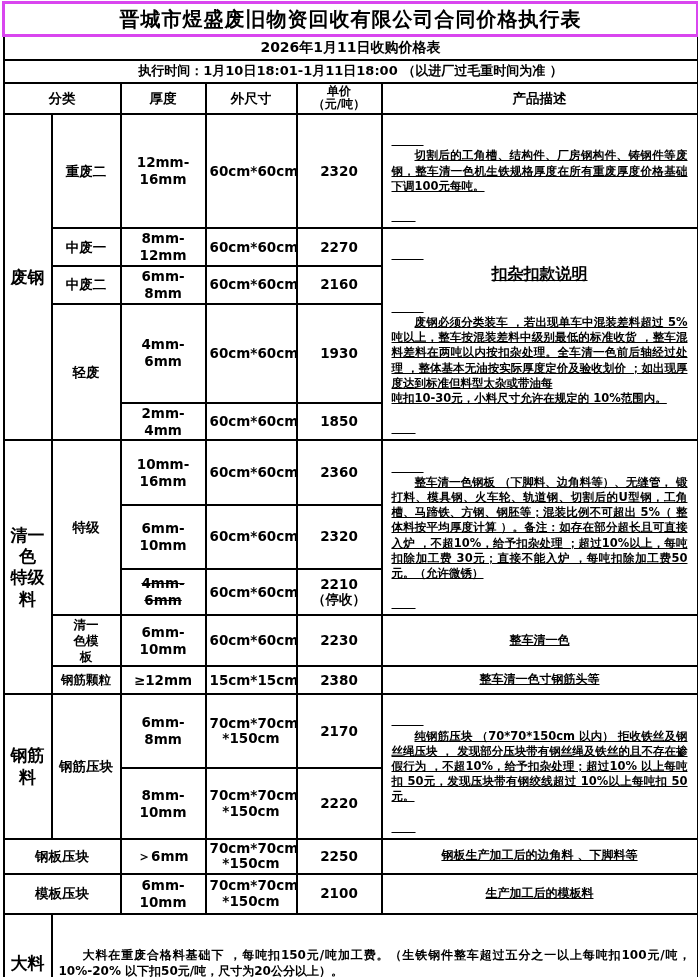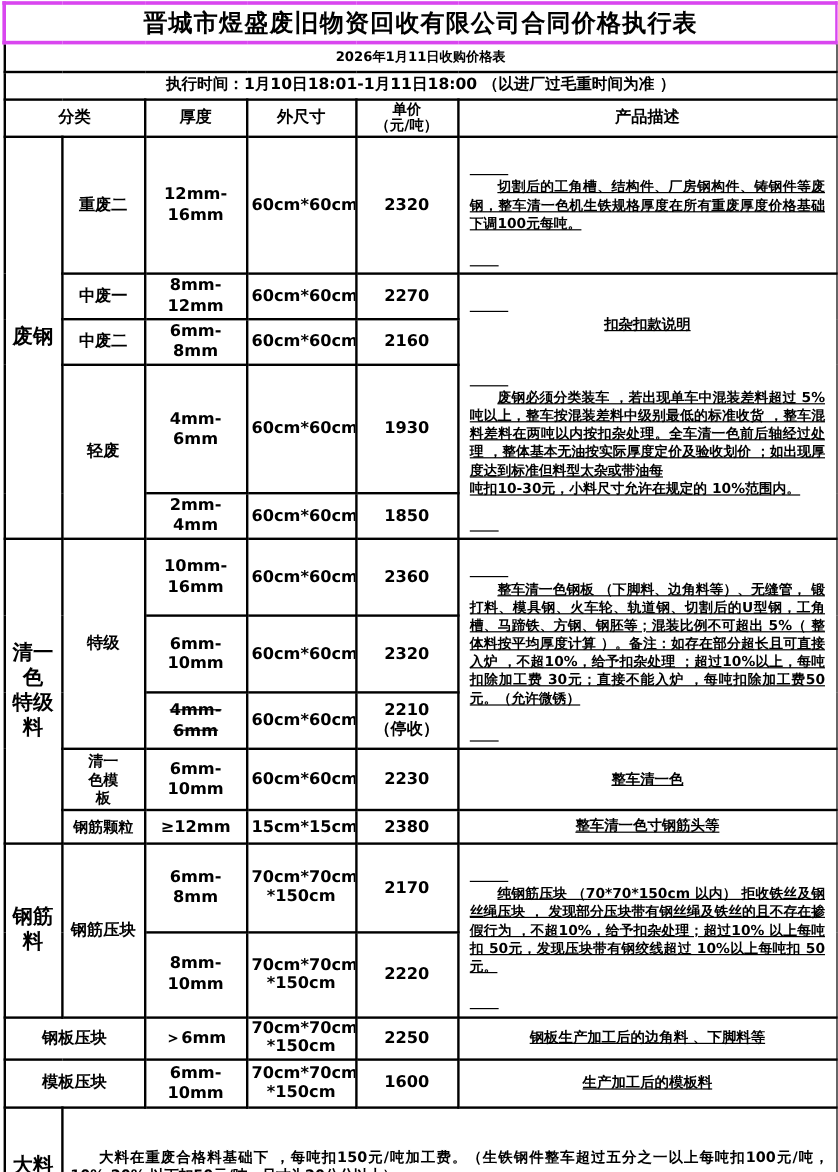--- a/index.html
+++ b/index.html
@@ -10,33 +10,33 @@
   table.main{
     border-collapse:collapse;table-layout:fixed;width:694px;margin:1px 2px;
   }
   td{
     border:2px solid #000;font-weight:bold;color:#000;
     text-align:center;vertical-align:middle;
     padding:1px 3px;box-sizing:border-box;
     white-space:pre-wrap;font-size:13px;line-height:1.25;overflow:hidden;
   }
   .t-title{font-size:20px;letter-spacing:1px;border:3px solid #d946ef;}
-  .t-sub{font-size:11px;margin-top:16px;}
+  .t-sub{font-size:14px;margin-top:16px;}
   .t-exec{font-size:13px;}
   .hdr{font-size:13.5px;}
   .grp{font-size:17px;}
   .lbl{font-size:13.5px;}
   .num{font-size:13.5px;}
   .desc{
     text-align:justify;font-size:11.5px;line-height:1.32;
     padding:3px 9px;vertical-align:middle;text-decoration:underline;
   }
   .desc-center{text-align:center;font-size:12px;}
   .indent{text-indent:2em;display:block;}
-  .koza-title{display:block;text-align:center;font-size:12px;margin-bottom:15px;}
+  .koza-title{display:block;text-align:center;font-size:16px;margin-bottom:1px;}
   .strike{text-decoration:line-through;}
   .dalia-text{text-align:justify;font-size:12px;line-height:1.3;padding:2px 6px;}
 </style>
 </head>
 <body>
 
 <div class="page">
   <table class="main">
     <colgroup>
       <col style="width:48px">
@@ -168,21 +168,21 @@
 *150cm</td>
       <td class="num">2250</td>
       <td class="desc desc-center">钢板生产加工后的边角料 、下脚料等</td>
     </tr>
 
     <tr style="height:40px">
       <td colspan="2" class="lbl">模板压块</td>
       <td class="num">6mm-10mm</td>
       <td class="num" style="line-height:1.15">70cm*70cm
 *150cm</td>
-      <td class="num">1600</td>
+      <td class="num">2100</td>
       <td class="desc desc-center">生产加工后的模板料</td>
     </tr>
 
     <tr style="height:52px">
       <td class="grp">大料</td>
       <td colspan="5" class="dalia-text">
         <span class="indent">大料在重废合格料基础下 ，每吨扣150元/吨加工费。（生铁钢件整车超过五分之一以上每吨扣100元/吨，10%-20% 以下扣50元/吨，尺寸为20公分以上）。</span>
       </td>
     </tr>
 

